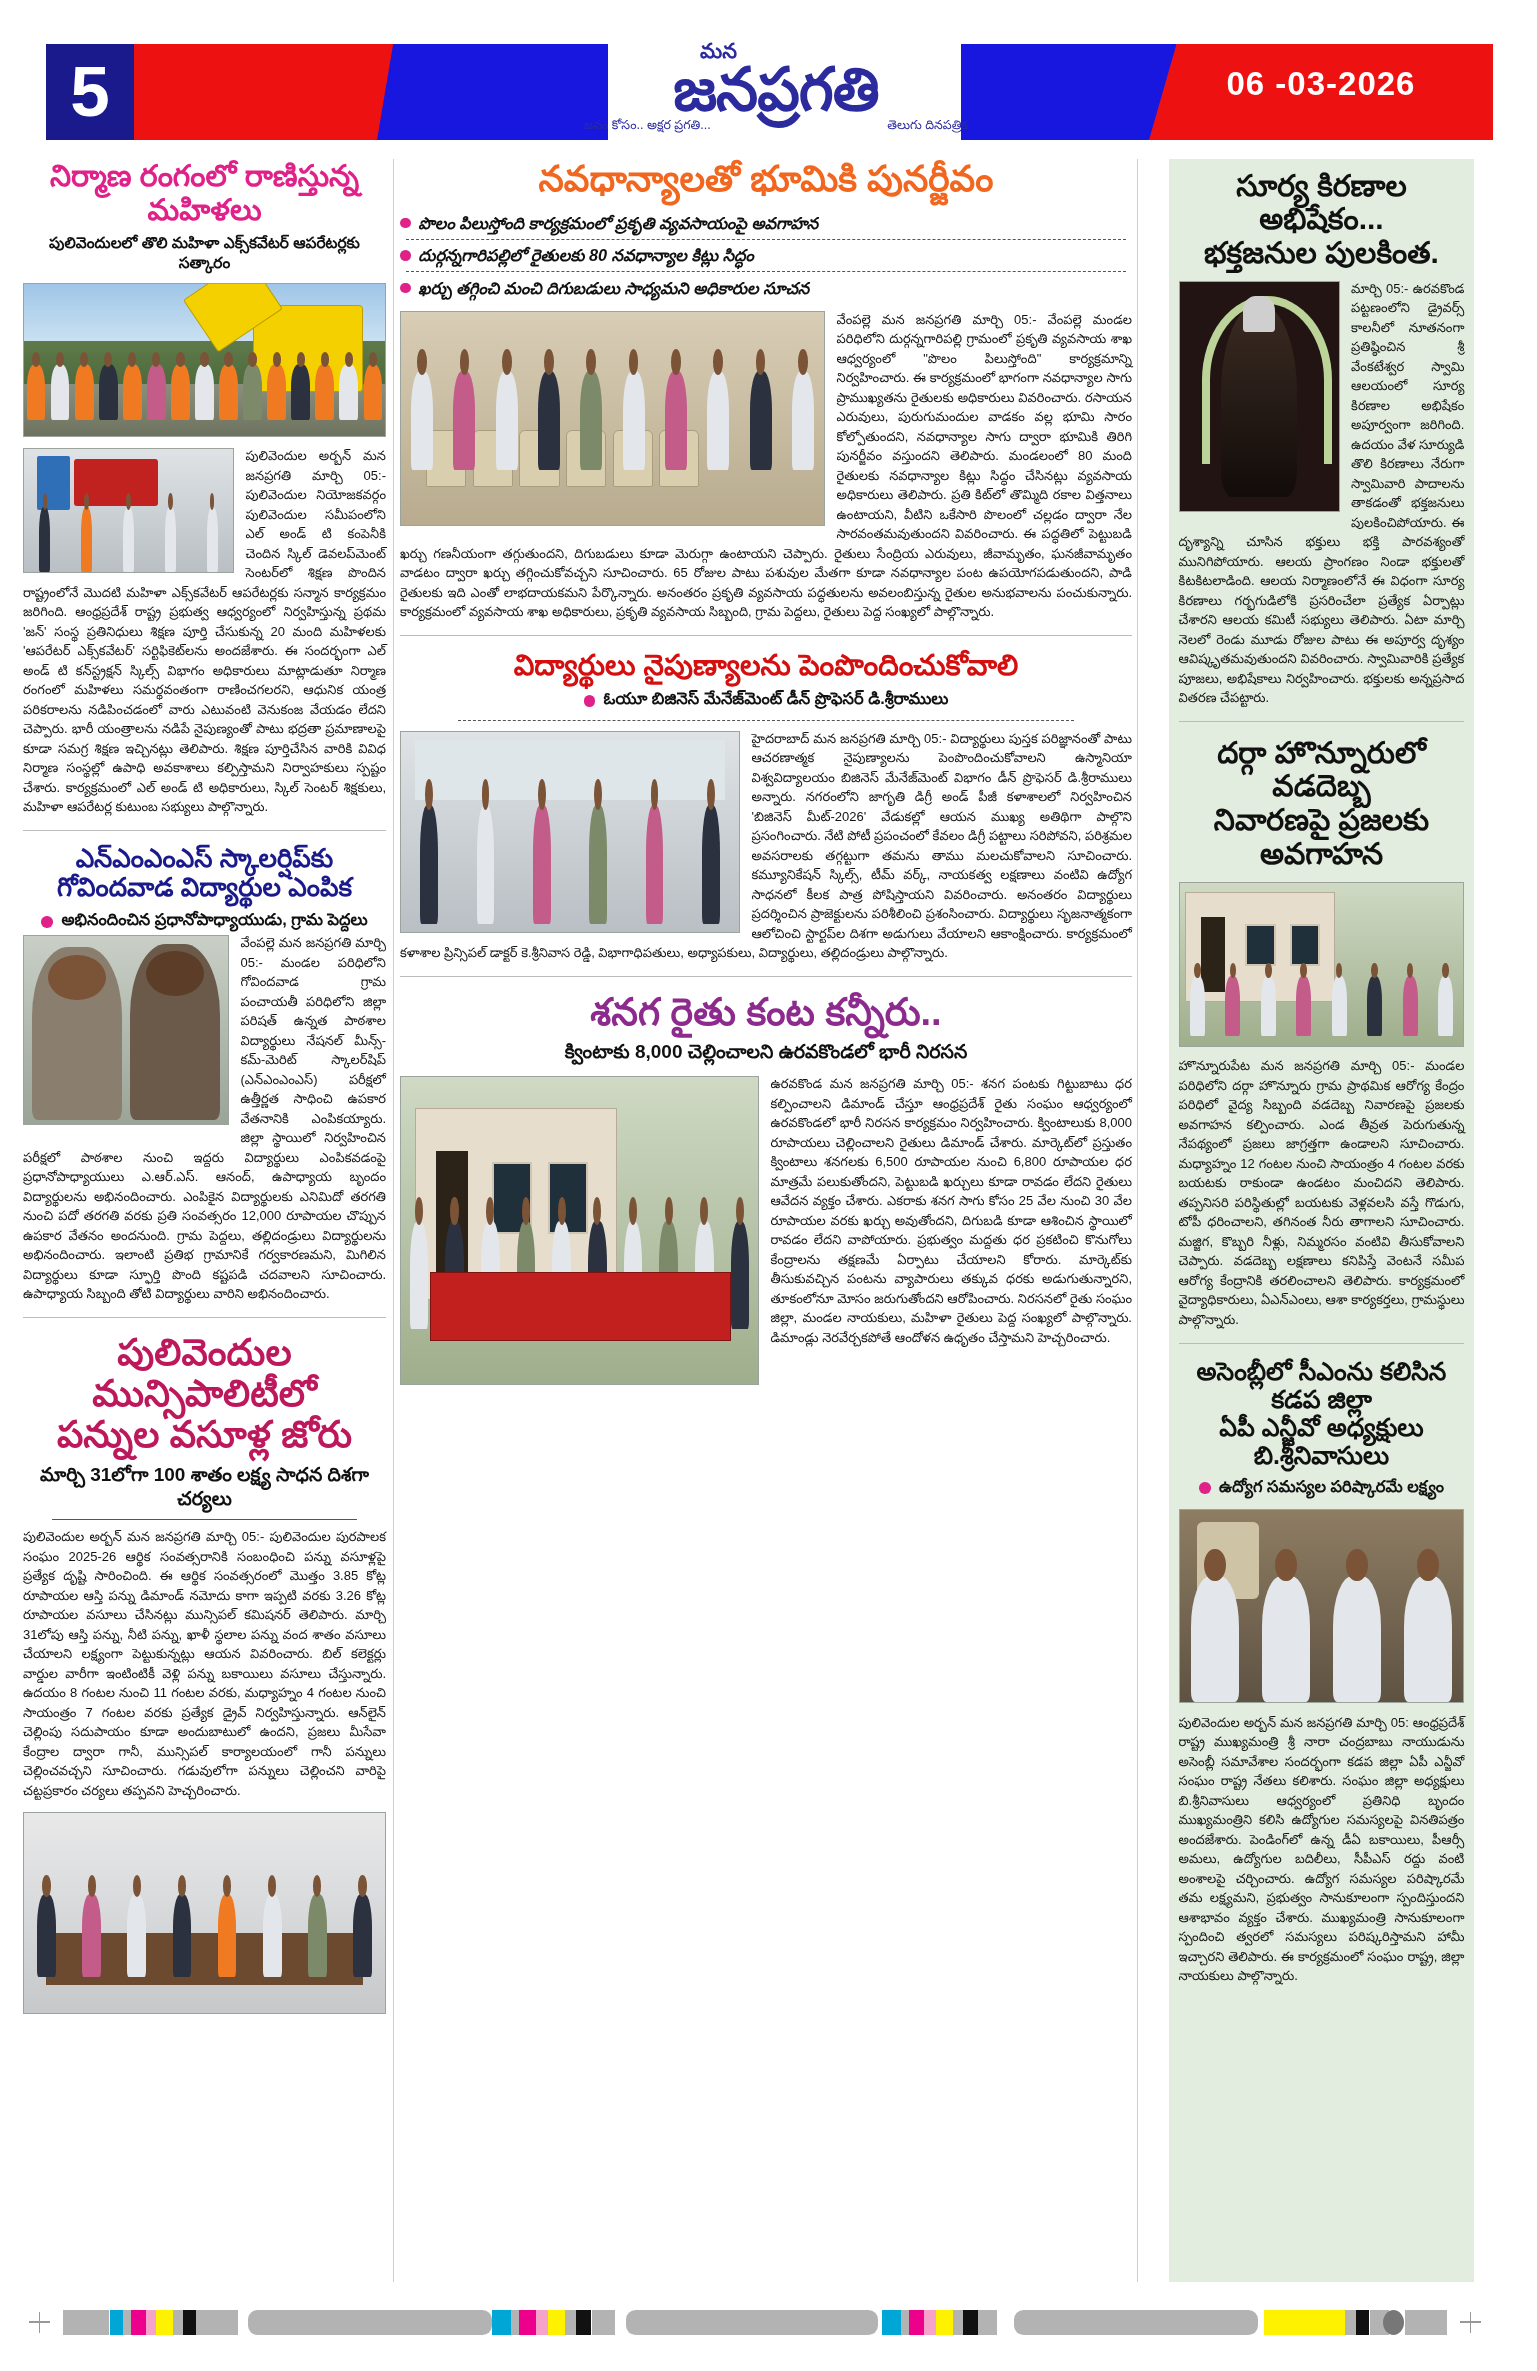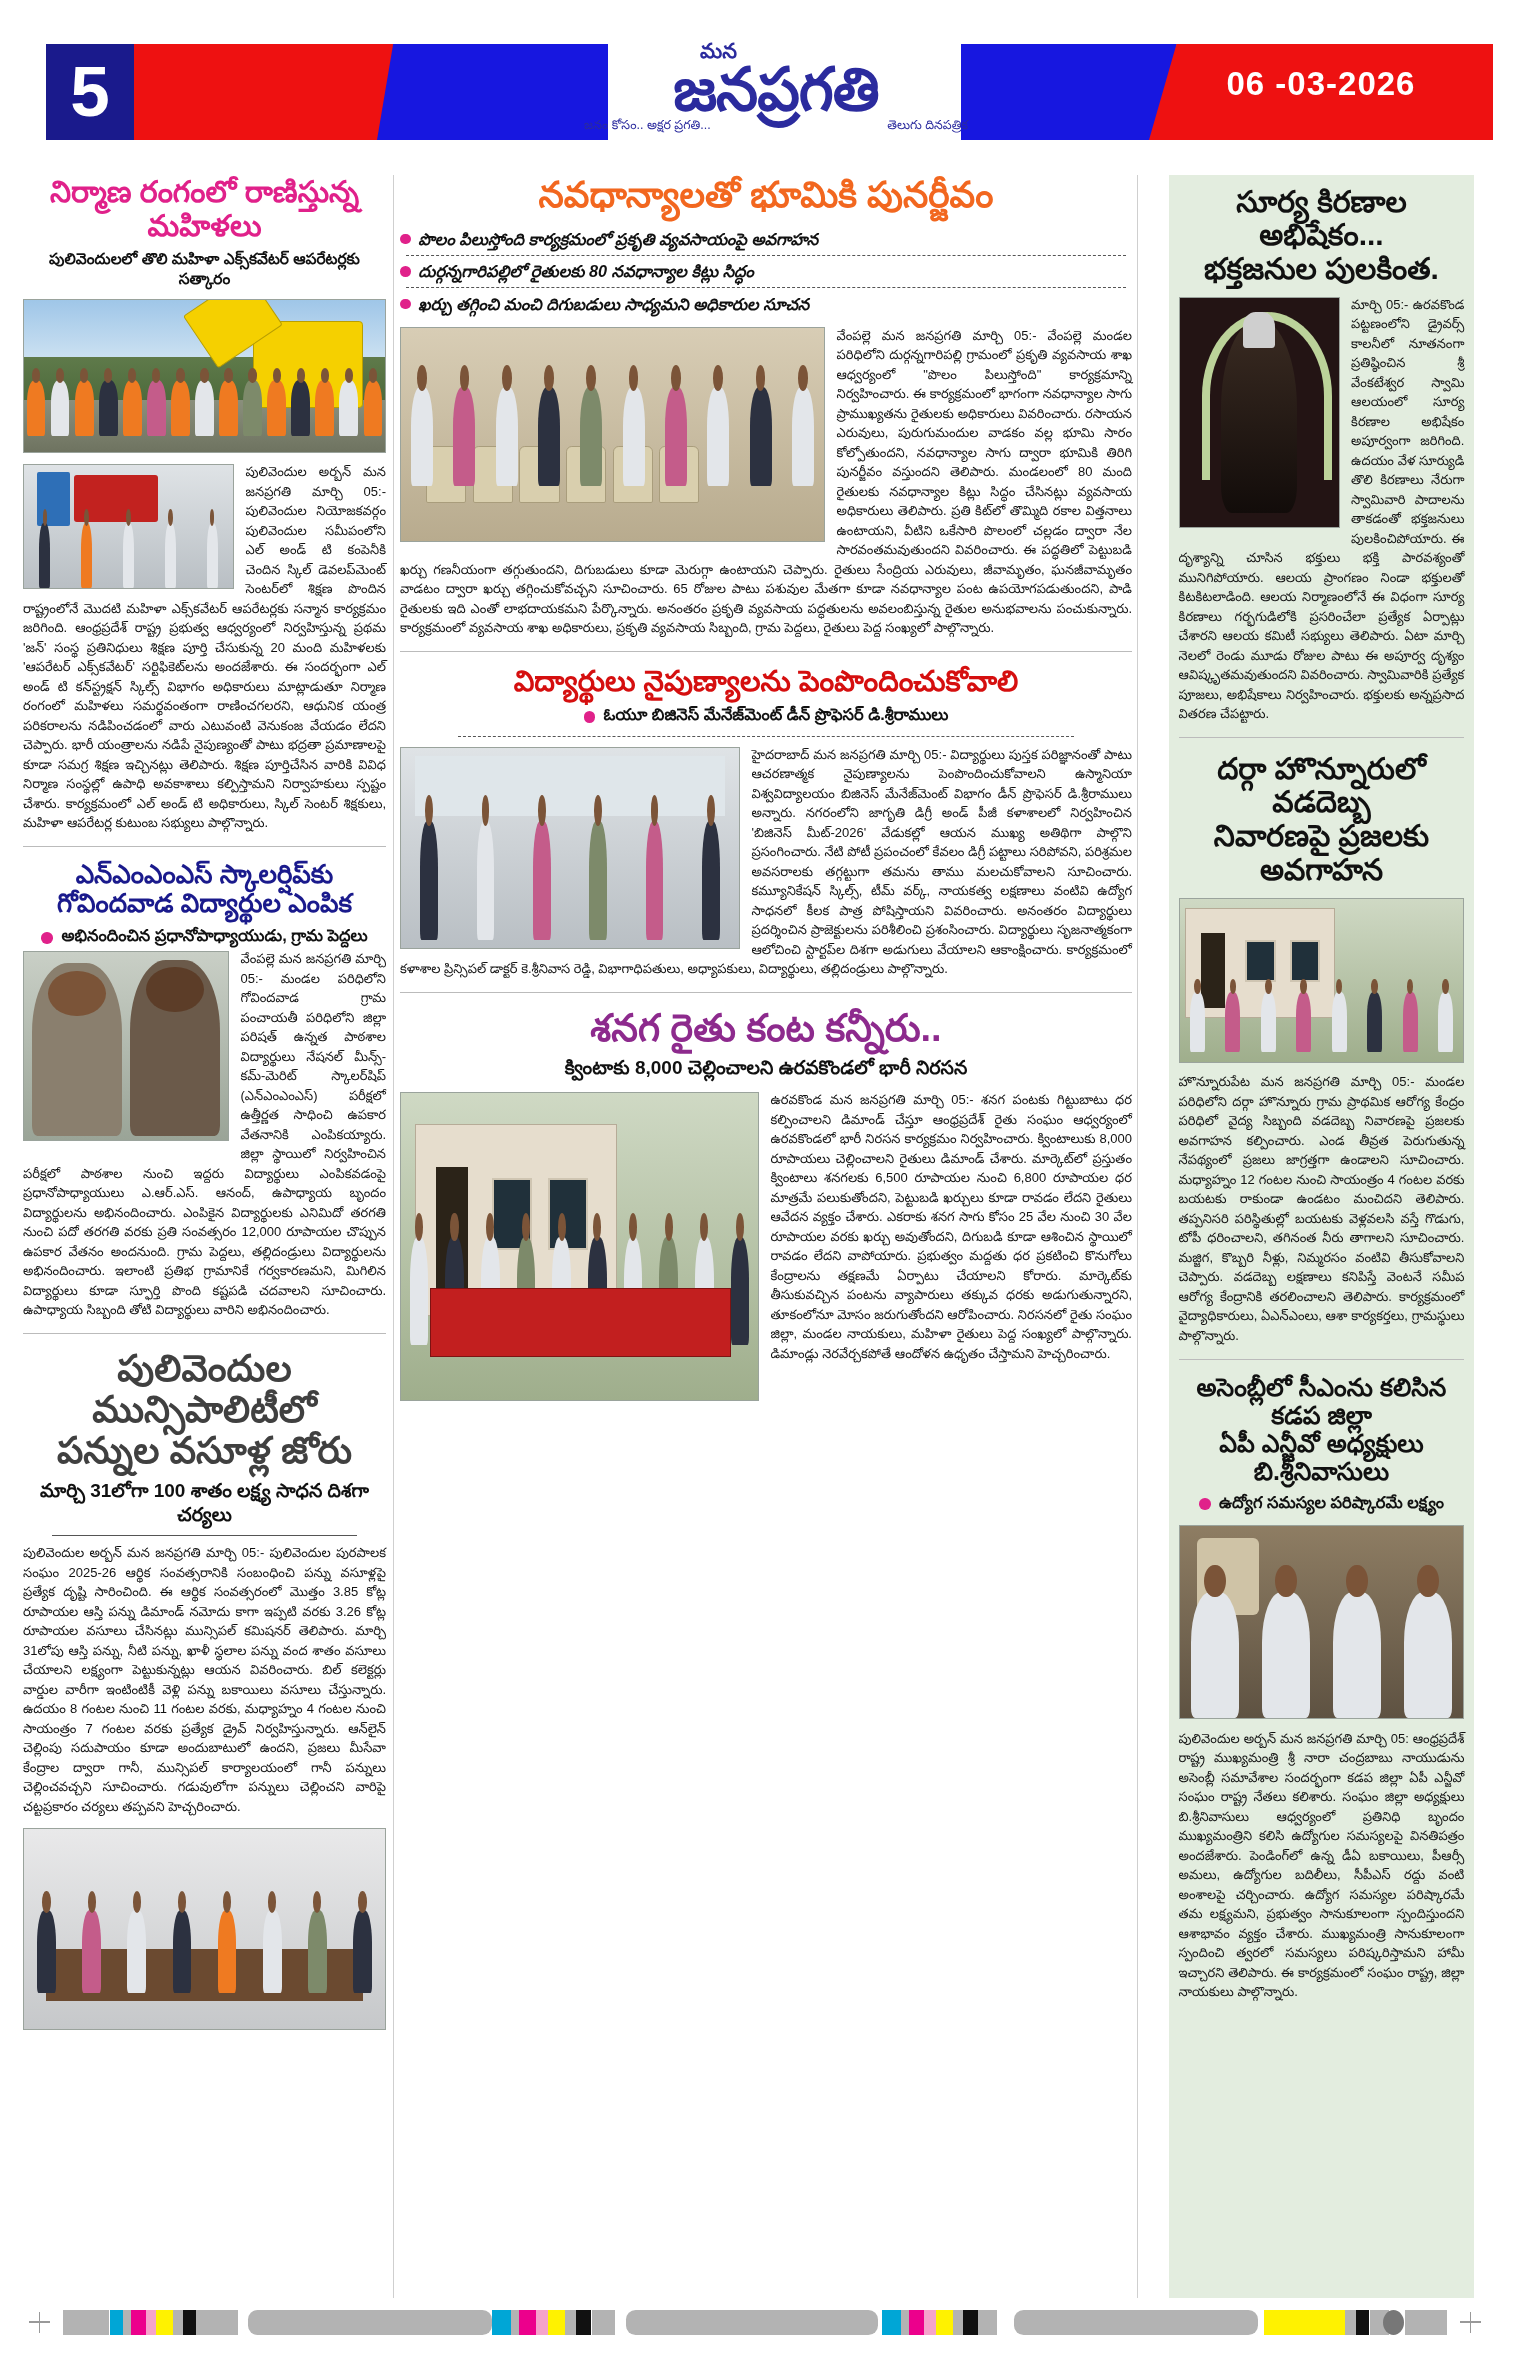--- a/index.html
+++ b/index.html
@@ -63,41 +63,41 @@
     font-size:60px;color:#2b2b9e;font-weight:bold;line-height:0.98;
     letter-spacing:-1px;
   }
   .mh-sub{
     display:flex;justify-content:space-between;
     font-size:12.5px;color:#2b2b9e;font-weight:normal;margin-top:-1.9px;
   }
 
   
   .cols{
-    position:absolute;left:23px;top:175px;width:1491px;height:2123px;
+    position:absolute;left:23px;top:159px;width:1491px;height:2123px;
   }
   .col{position:absolute;top:0;height:2123px;box-sizing:border-box;}
   .col1{left:0;width:363px;}
   .col2{left:377px;width:732px;}
   .col3{left:1122px;width:305px;background:#e3eddf;padding:0 9.6px;margin-left:24px;}
 
   .vrule{
     position:absolute;top:0;width:1px;height:2123px;background:#cfcfcf;
   }
 
   
   .hl{
     text-align:center;font-weight:bold;line-height:1.12;
     font-family:"Liberation Sans",sans-serif;
   }
   .hl-pink{color:#e0218a;font-size:30px;}
   .hl-orange{color:#f2671f;font-size:36px;}
   .hl-black{color:#111;font-size:30px;}
   .hl-navy{color:#1a1a8c;font-size:26px;}
-  .hl-red{color:#404040;font-size:37px;}
+  .hl-red{color:#be185d;font-size:37px;}
   .hl-red2{color:#d50f0f;font-size:29px;}
   .hl-purple{color:#8d2a8d;font-size:38px;}
   .hl-black2{color:#111;font-size:25px;}
 
   .subhead{
     text-align:center;font-size:15.4px;font-weight:bold;color:#111;
     margin-top:6.7px;line-height:1.3;
   }
   .subhead-big{font-size:19px;}
   .rule-thin{border:0;border-top:1px solid #555;margin:6.7px 29px 7.7px 29px;}

